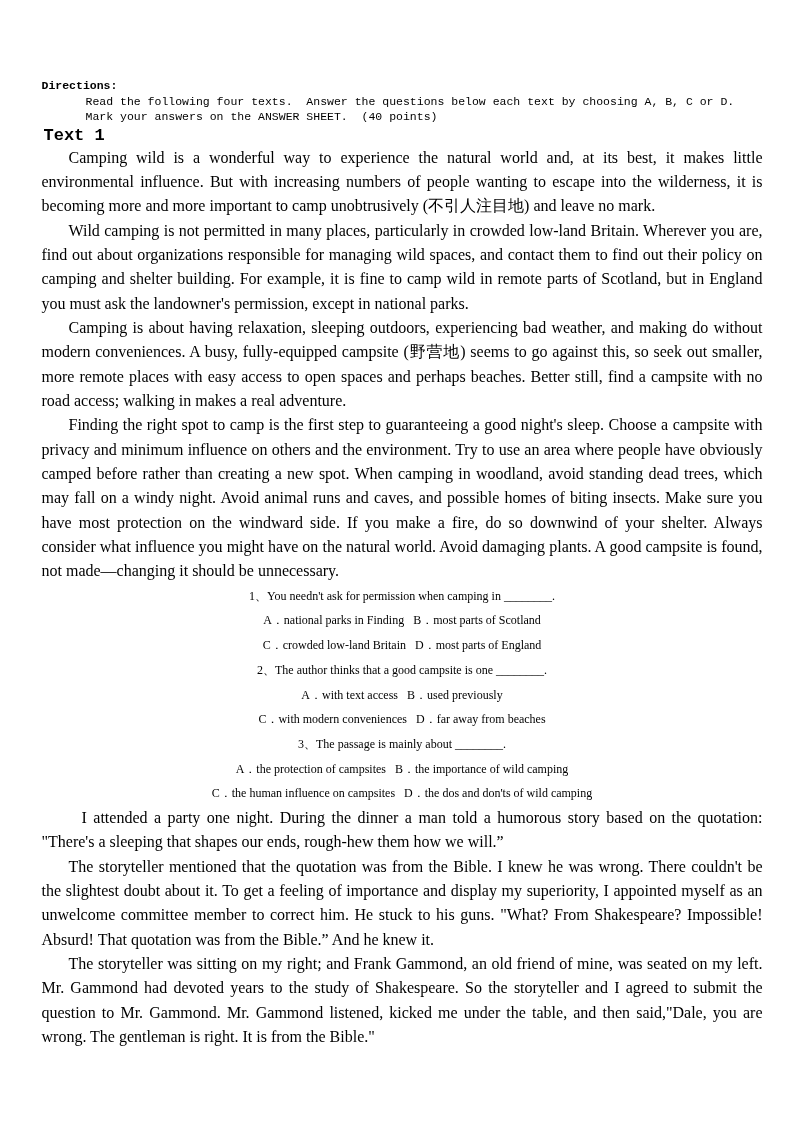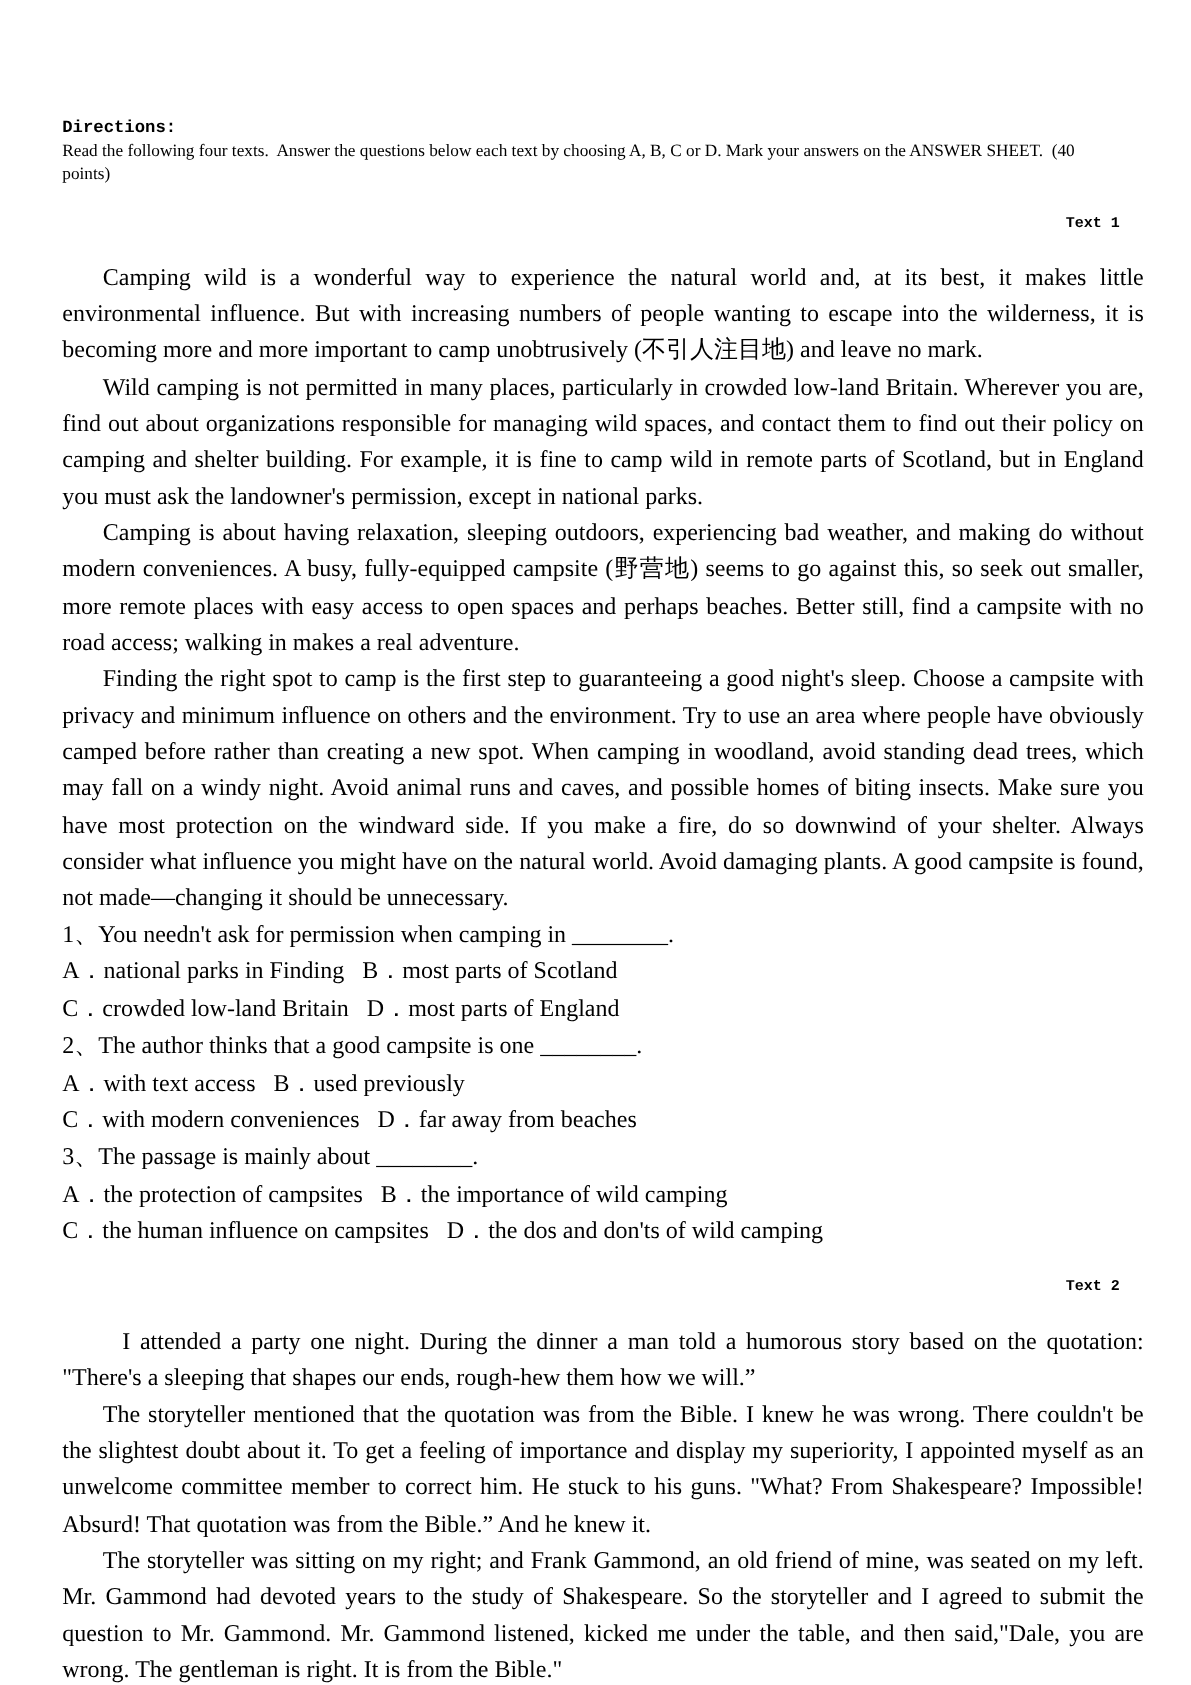--- a/index.html
+++ b/index.html
@@ -19,51 +19,52 @@
     overflow: hidden;
   }
   .directions-title {
     font-family: "Liberation Mono", "DejaVu Sans Mono", monospace;
     font-size: 11.5px;
     line-height: 15.5px;
     font-weight: bold;
     white-space: pre-wrap;
   }
   .directions-body {
-    font-family: Liberation Serif, serif;
+    font-family: Liberation Mono, monospace;
     font-size: 11.5px;
     line-height: 15.5px;
     max-width: 706px;
     white-space: pre-wrap;
+    margin-left: 44px;
   }
   .text-heading {
     font-family: "Liberation Mono", "DejaVu Sans Mono", monospace;
-    font-size: 10px;
+    font-size: 17px;
     line-height: 17px;
     font-weight: bold;
-    text-align: right;
-    margin: 16px;
+    text-align: left;
+    margin: 2px;
   }
   .para {
     font-family: "Liberation Serif", "DejaVu Serif", serif;
     font-size: 16px;
     line-height: 24.35px;
     margin: 0;
     text-align: justify;
     text-indent: 27px;
   }
   .para-wide-indent {
     text-indent: 40px;
   }
   .q-stem, .q-options {
     font-family: "Liberation Serif", "DejaVu Serif", serif;
-    font-size: 16px;
+    font-size: 12px;
     line-height: 24.7px;
     white-space: pre-wrap;
-    text-align: left;
+    text-align: center;
   }
 </style>
 </head>
 <body>
 
 <div class="page">
 
   <div class="directions">
     <div class="directions-title">Directions:</div>
     <div class="directions-body">Read the following four texts.  Answer the questions below each text by choosing A, B, C or D. Mark your answers on the ANSWER SHEET.  (40 points)</div>
@@ -87,19 +88,18 @@
     <div class="q-options">A．with text access   B．used previously</div>
     <div class="q-options">C．with modern conveniences   D．far away from beaches</div>
   </div>
 
   <div class="question">
     <div class="q-stem">3、The passage is mainly about ________.</div>
     <div class="q-options">A．the protection of campsites   B．the importance of wild camping</div>
     <div class="q-options">C．the human influence on campsites   D．the dos and don'ts of wild camping</div>
   </div>
 
-  <div class="text-heading">Text 2</div>
 
   <p class="para para-wide-indent">I attended a party one night. During the dinner a man told a humorous story based on the quotation: "There's a sleeping that shapes our ends, rough-hew them how we will.”</p>
   <p class="para">The storyteller mentioned that the quotation was from the Bible. I knew he was wrong. There couldn't be the slightest doubt about it. To get a feeling of importance and display my superiority, I appointed myself as an unwelcome committee member to correct him. He stuck to his guns. "What? From Shakespeare? Impossible! Absurd! That quotation was from the Bible.” And he knew it.</p>
   <p class="para">The storyteller was sitting on my right; and Frank Gammond, an old friend of mine, was seated on my left. Mr. Gammond had devoted years to the study of Shakespeare. So the storyteller and I agreed to submit the question to Mr. Gammond. Mr. Gammond listened, kicked me under the table, and then said,"Dale, you are wrong. The gentleman is right. It is from the Bible."</p>
 
 </div>
 
 </body></html>

